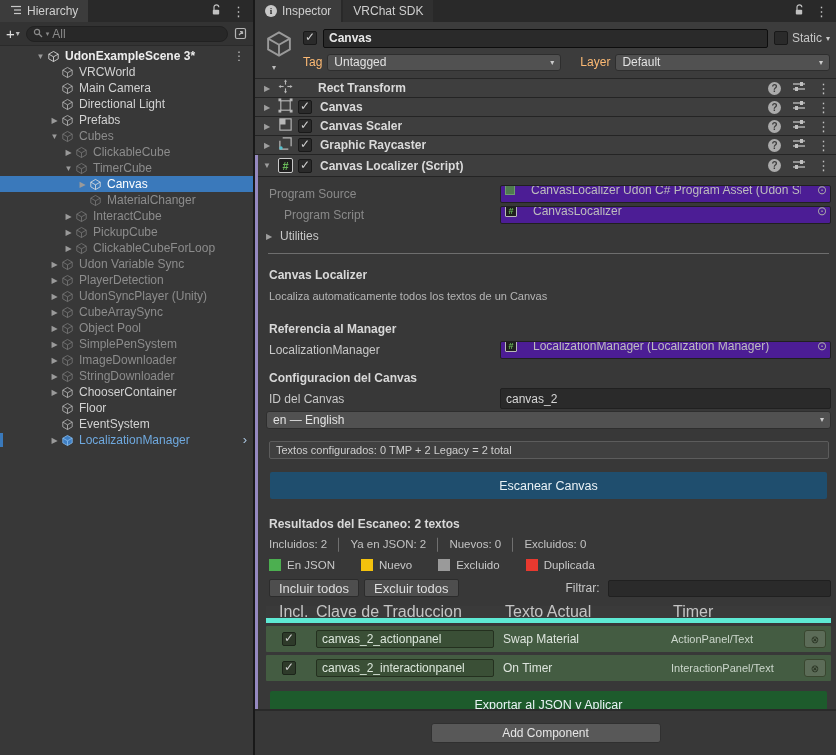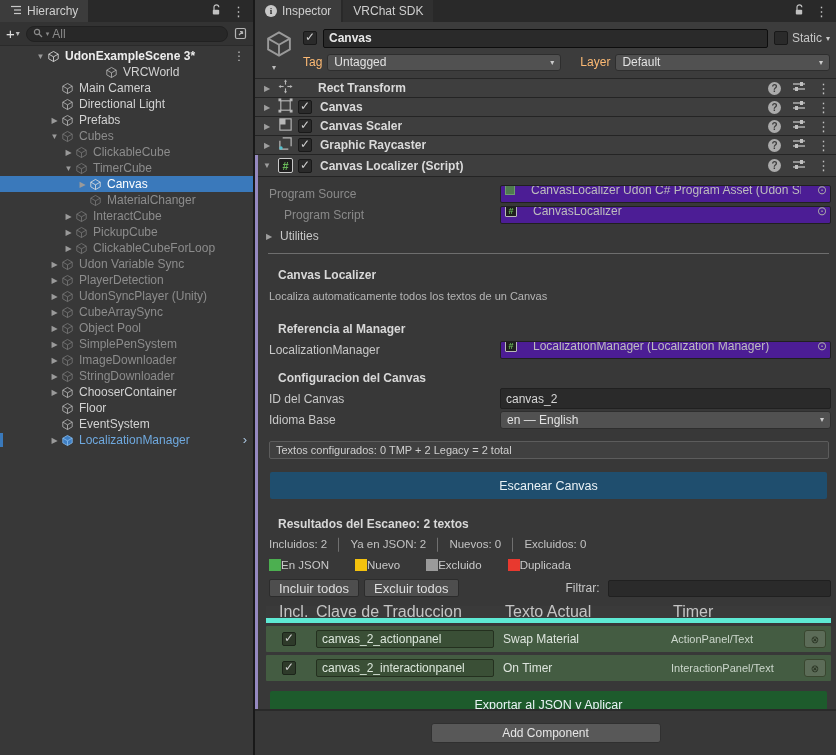--- a/index.html
+++ b/index.html
@@ -78,32 +78,32 @@
   .obj-field { flex:1; height:18px; background:#4c1d95; border:1px solid #202020; border-radius:2px; display:flex;
                align-items:center; padding:0 3px 8px 4px; gap:16px; color:#BDBDBD; overflow:hidden; min-width:0; }
   .obj-field .txt { white-space:nowrap; overflow:hidden; flex:1; }
   .obj-field .pick { color:#A8A8A8; font-size:12px; }
   .mini-asset { width:10px; height:10px; background:#4F7A4F; border:1px solid #6E9E6E; flex:0 0 10px; }
   .mini-script { width:12px; height:12px; background:#1F1F1F; border:1px solid #B9B9B9; border-radius:1px; color:#69B959;
                  font-size:9px; font-weight:bold; display:inline-flex; align-items:center; justify-content:center; flex:0 0 12px; }
   .fold-line { display:flex; align-items:center; gap:4px; height:18px; margin:3px 0 2px 0; color:#C8C8C8; }
   .fold-line .fold { font-size:8px; color:#9E9E9E; width:10px; }
   .hsep { border:none; border-top:1px solid #6E6E6E; margin:8px 2px 0 2px; }
-  .sec-title { font-weight:bold; color:#D8D8D8; margin:14px 0 0 12px; }
+  .sec-title { font-weight:bold; color:#D8D8D8; margin:14px 0 0 3px; }
   .sec-note { color:#B5B5B5; font-size:11px; margin:8px 0 0 3px; }
   .text-input { flex:1; height:21px; background:#2A2A2A; border:1px solid #202020; border-radius:2px; color:#D6D6D6;
                 font-size:12px; padding:0 5px; font-family:"Liberation Sans", sans-serif; min-width:0; }
   .help-box { margin:12px 2px 0 3px; background:#404040; border:1px solid #5C5C5C; border-radius:2px; color:#CFCFCF;
               font-size:11px; padding:2px 6px; }
   .big-btn { display:block; width:calc(100% - 8px); margin:13px 2px 0 4px; height:27px; border:none; border-radius:2px;
              color:#EAF2F6; font-size:12.5px; font-family:"Liberation Sans", sans-serif; }
   .stats { margin:7px 0 0 3px; color:#C2C2C2; font-size:11.5px; display:flex; gap:8px; align-items:center; }
   .stats .sep { color:#7C7C7C; }
   .legend { margin:9px 0 0 3px; display:flex; gap:26px; align-items:center; font-size:11.5px; color:#C8C8C8; }
-  .legend .li { display:flex; align-items:center; gap:0; }
+  .legend .li { display:flex; align-items:center; gap:6px; }
   .legend .sw { width:12px; height:12px; flex:0 0 12px; }
   .filter-row { margin:8px 0 0 3px; display:flex; align-items:center; }
   .small-btn { height:18px; background:#4E4E4E; border:1px solid #2C2C2C; border-radius:2px; color:#DEDEDE; font-size:13px;
                padding:0 9px; margin-right:5px; font-family:"Liberation Sans", sans-serif; }
   .filter-lbl { margin-left:102px; color:#C8C8C8; }
   .filter-input { flex:1; margin-left:8px; height:17px; background:#2A2A2A; border:1px solid #202020; border-radius:2px;
                   color:#D6D6D6; padding:0 4px; font-family:"Liberation Sans", sans-serif; min-width:0; }
   .thead { margin-top:9px; height:17px; display:flex; align-items:center; color:#C4C4C4; font-size:16px;
            border-bottom:5px solid #5eead4; background:#3A3A3A; }
   .th1 { margin-left:13px; width:37px; } .th2 { width:189px; } .th3 { width:168px; } .th4 { flex:1; }
@@ -179,21 +179,21 @@
           <span class="h-arrow">▼</span>
           <span class="h-icon">
             <svg width="13" height="13" viewBox="0 0 16 16">
               <path d="M8 1.8 13.8 5.1v5.8L8 14.2 2.2 10.9V5.1z" fill="none" stroke="#E3E3E3"></path>
               <path d="M2.2 5.1 8 8.4l5.8-3.3M8 8.4v5.8" fill="none" stroke="#E3E3E3"></path>
             </svg>
           </span>
           <span class="h-label">UdonExampleScene 3*</span>
           <span class="h-kebab">⋮</span>
         </div>
-        <div class="h-row" style="padding-left: 48px; margin-left: 44px;">
+        <div class="h-row" style="padding-left: 48px;">
           <span class="h-arrow"></span>
           <span class="h-icon">
             <svg width="13" height="13" viewBox="0 0 16 16">
               <path d="M8 1.8 13.8 5.1v5.8L8 14.2 2.2 10.9V5.1z" fill="none" stroke="#B8B8B8"></path>
               <path d="M2.2 5.1 8 8.4l5.8-3.3M8 8.4v5.8" fill="none" stroke="#B8B8B8"></path>
             </svg>
           </span>
           <span class="h-label" style="color: rgb(210, 210, 210);">VRCWorld</span>
         </div>
         <div class="h-row" style="padding-left: 48px;">
@@ -652,21 +652,20 @@
               <span class="pick">⊙</span>
             </div>
           </div>
 
           <div class="sec-title" style="margin-top:12px">Configuracion del Canvas</div>
           <div class="prow" style="margin-top:4px">
             <span class="plabel lit">ID del Canvas</span>
             <input class="text-input" value="canvas_2" style="">
           </div>
           <div class="prow">
-            <span class="plabel lit">Idioma Base</span>
             <div class="popup" style="flex:1;height:18px">
               <span>en — English</span>
               <span class="caret">▾</span>
             </div>
           </div>
 
           <div class="help-box">Textos configurados: 0 TMP + 2 Legacy = 2 total</div>
 
           <button class="big-btn" style="background: rgb(31, 78, 110);">Escanear Canvas</button>
 

